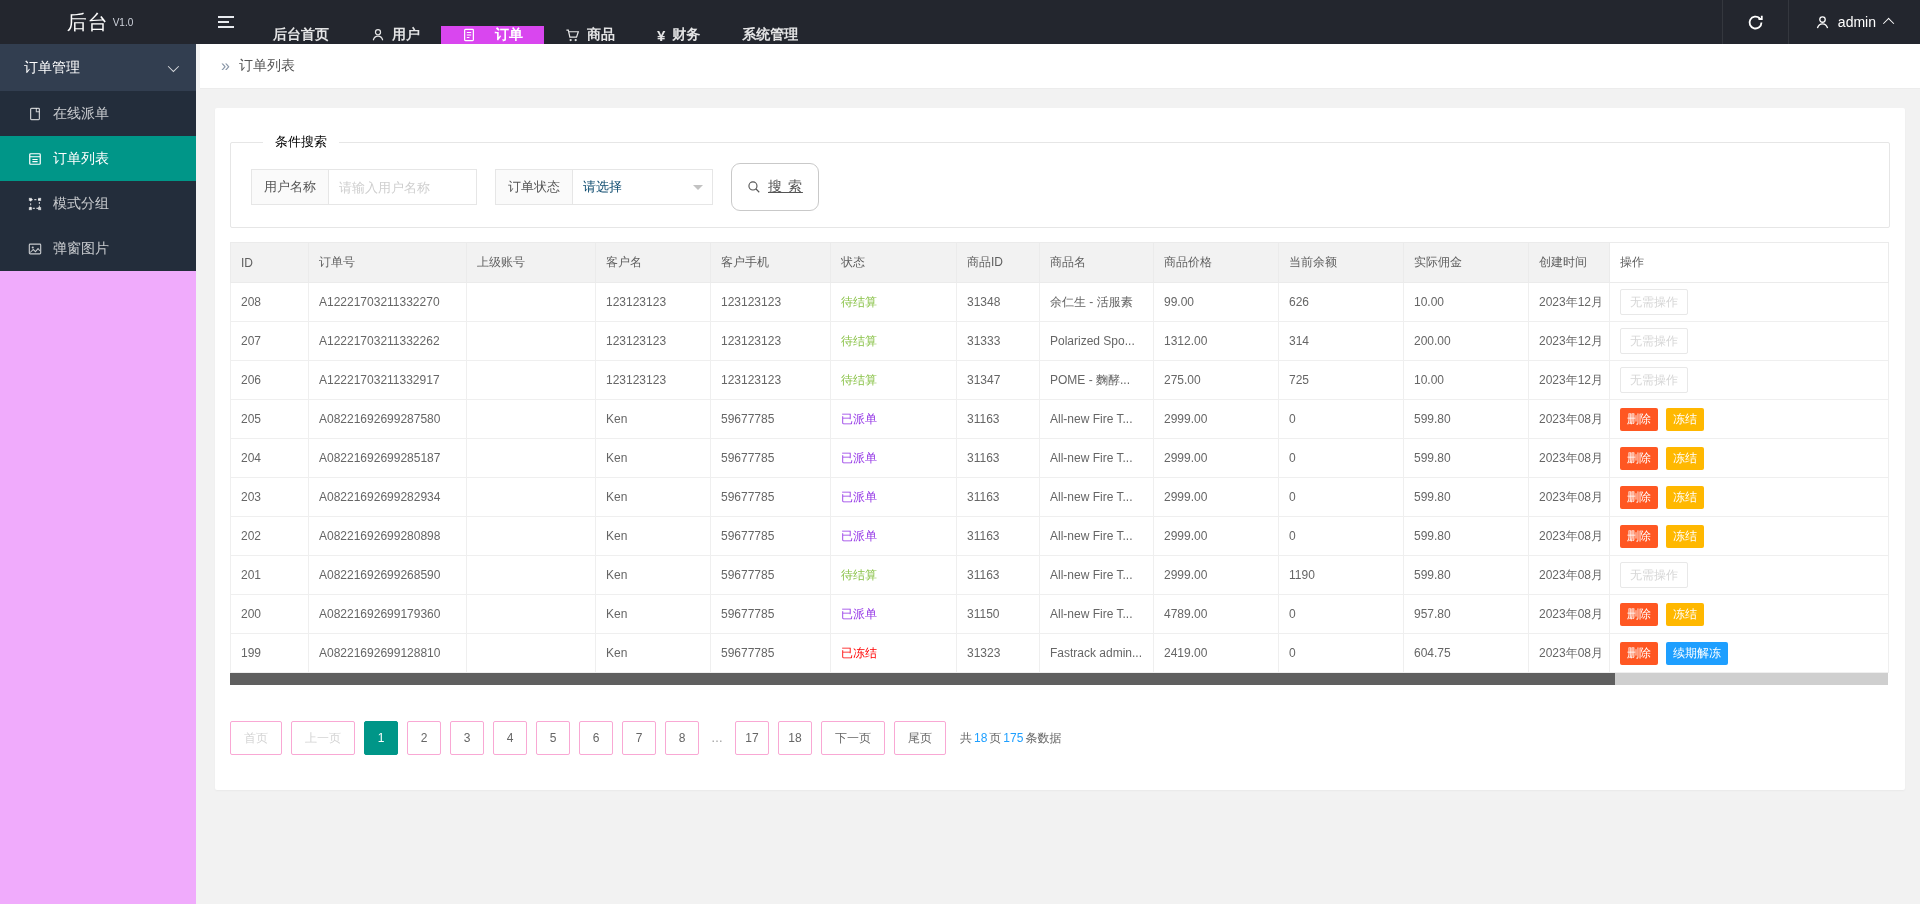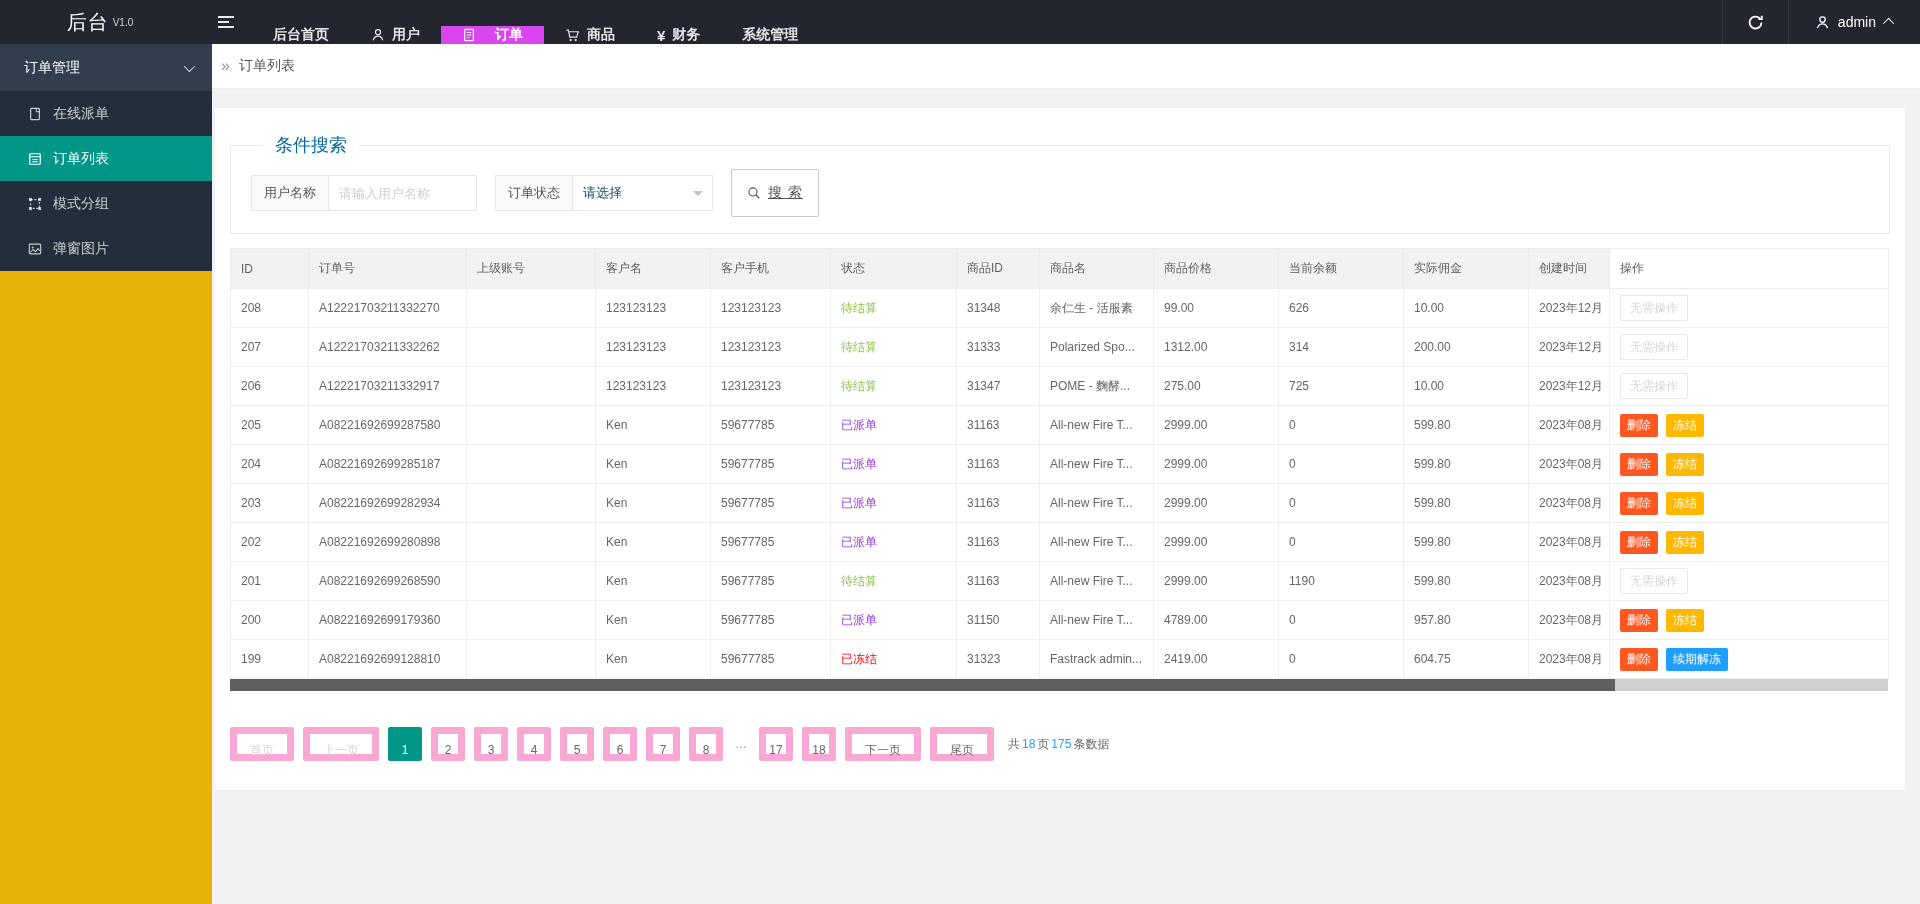--- a/index.html
+++ b/index.html
@@ -43,22 +43,22 @@
   .admin-box {
     display:flex; align-items:center; gap:8px; padding:0 26px; cursor:pointer;
     border-left:1px solid rgba(255,255,255,.08); color:#fff; font-size:14px;
   }
   .chev-up {
     width:8px; height:8px; border-left:1.5px solid #fff; border-top:1.5px solid #fff;
     transform:rotate(45deg) translateY(2px); margin-left:2px;
   }
   
   .sidebar {
-    position:fixed; top:44px; left:0; bottom:0; width:212px;
-    background:#eab308; z-index:20;
+    position:fixed; top:44px; left:0; bottom:0; width:196px;
+    background:#f0abfc; z-index:20;
   }
   .side-parent {
     height:47px; background:#323e50; display:flex; align-items:center;
     justify-content:space-between; padding:0 20px 0 24px;
     color:#fff; font-size:14px; cursor:pointer;
   }
   .chev-down {
     width:8px; height:8px; border-right:1.5px solid rgba(255,255,255,.8);
     border-bottom:1.5px solid rgba(255,255,255,.8);
     transform:rotate(45deg) translateY(-2px);
@@ -81,21 +81,21 @@
   .card {
     margin:19px 15px 0 15px; background:#fff; height:682px; padding:15px;
     border-radius:2px; box-shadow:0 1px 2px rgba(0,0,0,.04);
   }
   
   .search-fs {
     border:1px solid #e6e6e6; border-radius:2px; margin:10px 0 0 0;
     padding:12px 20px 16px 20px;
   }
   .search-fs legend {
-    margin-left:12px; padding:0 12px; font-size:18px; color:#0369a1;margin-top:8px;
+    margin-left:12px; padding:0 12px; font-size:13px; color:#000000;margin-top:8px;
   }
   .form-row { display:flex; align-items:center; }
   .field { display:flex; margin-right:18px; }
   .addon {
     height:36px; line-height:34px; padding:0 12px; background:#fafafa;
     border:1px solid #e6e6e6; font-size:13px; color:#555; white-space:nowrap;
   }
   .txt-input {
     height:36px; width:148px; border:1px solid #e6e6e6; border-left:none;
     padding:0 10px; font-size:13px; color:#0f172a; outline:none;
@@ -105,21 +105,21 @@
     position:relative; width:140px; height:36px; border:1px solid #e6e6e6; border-left:none;
     background:#fff; display:flex; align-items:center; padding:0 24px 0 10px;
     font-size:13px; color:#0c4a6e; cursor:pointer;
   }
   .select-arrow {
     position:absolute; right:9px; top:15px; width:0; height:0;
     border:5px solid transparent; border-top-color:#c2c2c2;
   }
   .search-btn {
     height:48px; display:flex; align-items:center; gap:7px; padding:0 15px;
-    background:#fff; border:1px solid #c9c9c9; border-radius:2px;
+    background:#fff; border:1px solid #c9c9c9; border-radius:9px;
     font-size:14px; color:#555; cursor:pointer; letter-spacing:1px;text-decoration:underline;
   }
   
   .table-wrap { margin-top:14px; }
   table.grid {
     width:1658px; border-collapse:collapse; table-layout:fixed;
     font-size:12px; color:#666;
   }
   table.grid th {
     background:#f2f2f2; height:40px; font-weight:normal; color:#5f5f5f;
@@ -140,21 +140,21 @@
     background:#fff; border:1px solid #e8e8e8; color:#d6d6d6;
     border-radius:2px; font-size:12px; cursor:not-allowed;
   }
   
   .hscroll { width:1658px; height:12px; background:#cfcfcf; position:relative; }
   .hscroll .thumb { position:absolute; left:0; top:0; height:12px; width:1385px; background:#5f5f5f; }
   
   .pagination { display:flex; align-items:center; margin-top:36px; }
   .page-btn {
     min-width:34px; height:34px; line-height:32px; padding:0 13px; margin-right:9px;
-    border:7px solid #f9a8d4; background:#fff; text-align:center;
+    border:1px solid #f9a8d4; background:#fff; text-align:center;
     font-size:12px; color:#666; border-radius:2px; cursor:pointer; white-space:nowrap;
   }
   .page-btn.num { padding:0; }
   .page-btn.active { background:#009688; border-color:#009688; color:#fff; cursor:default; }
   .page-btn.disabled { color:#d4d4d4; cursor:default; }
   .page-ellipsis { color:#999; margin-right:9px; padding:0 3px; font-size:12px; }
   .page-summary { font-size:12px; color:#666; margin-left:4px; white-space:nowrap; }
   .page-summary span { padding:0 1px; }
 </style>
 </head>

